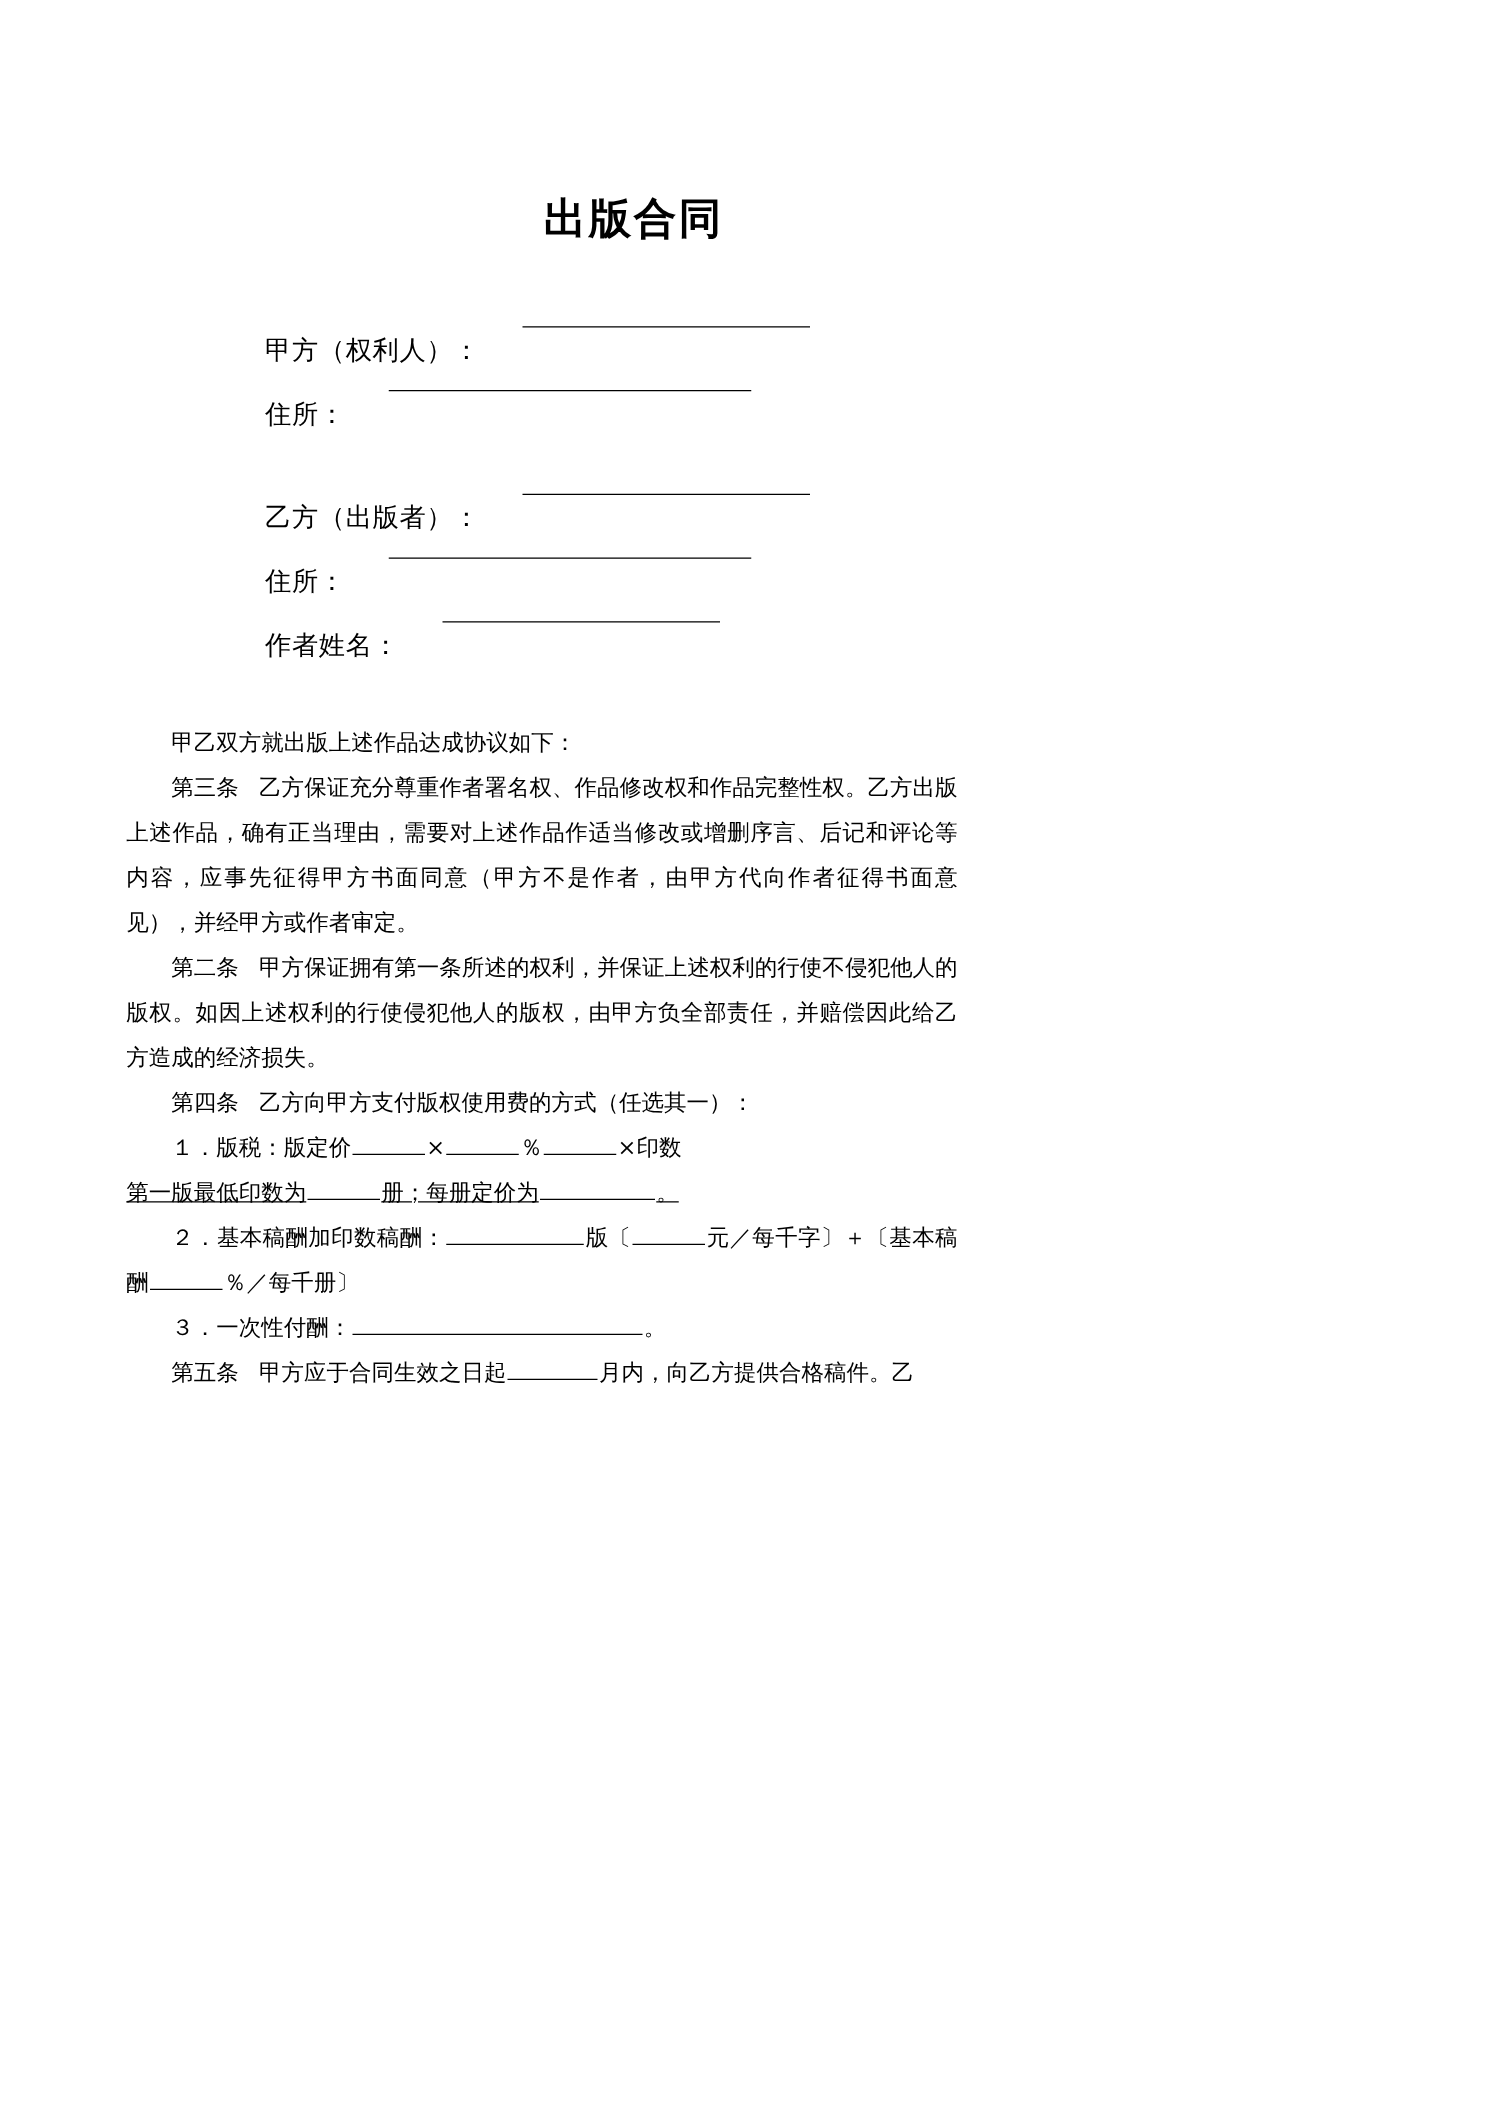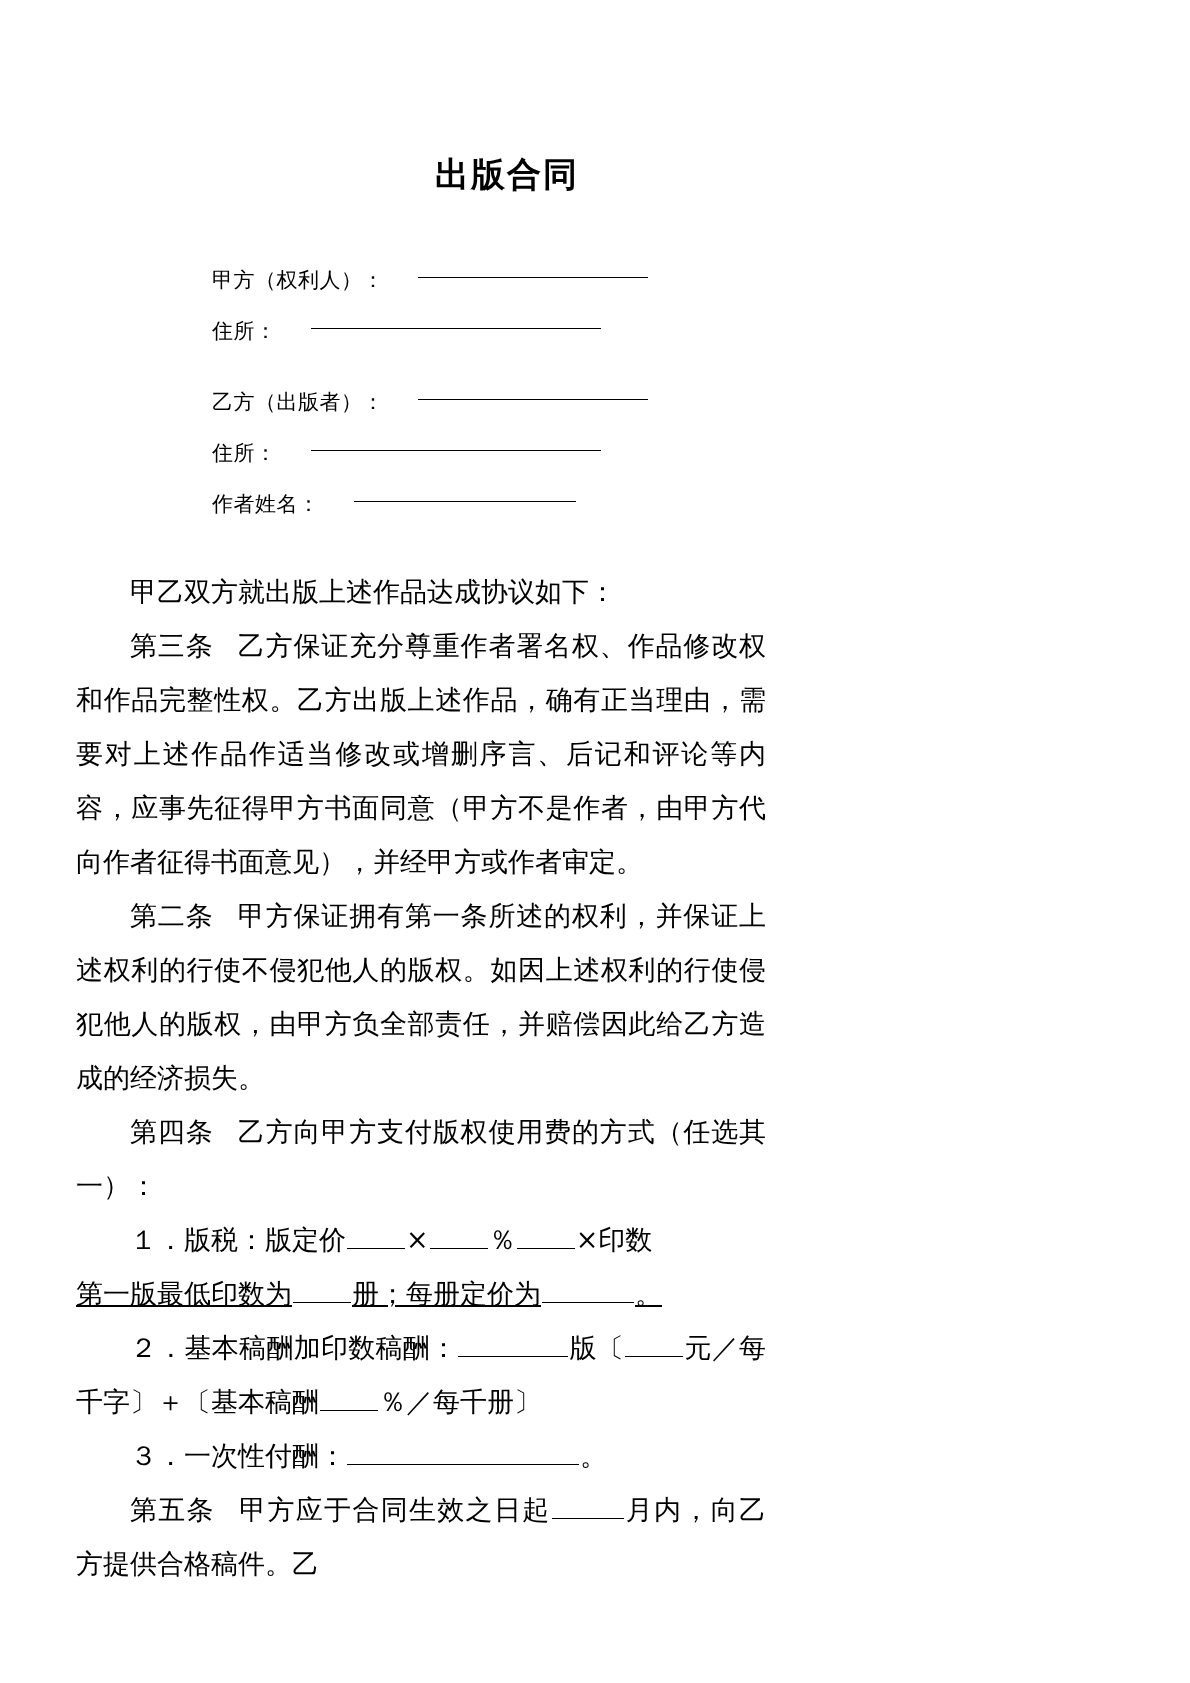--- a/index.html
+++ b/index.html
@@ -32,47 +32,47 @@
     padding-top: 152px;
     font-family: "DejaVu Serif", "Liberation Serif", serif;
   }
   .fields {
     margin-top: 62px;
     padding-left: 212px;
     font-size: 21px;
   }
   .field-row {
     display: flex;
-    align-items: center;
+    align-items: flex-start;
     margin-bottom: 10px;
     line-height: 1.95;
     gap: 20px;
   }
-  .field-row.gap-top { margin-top: 30px; }
+  .field-row.gap-top { margin-top: 42px; }
   .field-label {
     white-space: nowrap;
     font-size: 21px;
     letter-spacing: 0.5px;
   }
   .blank {
     display: inline-block;
     border-bottom: 1.6px solid #000;
     height: 1px;
     margin-left: 14px;
     margin-bottom: 7px;
   }
   .blank.w230 { width: 230px; }
   .blank.w290 { width: 290px; }
   .blank.w222 { width: 222px; }
 
   .body-text {
     margin-top: 40px;
-    padding-left: 76px;
+    padding-left: 101px;
     padding-right: 248px;
-    font-size: 27px;
+    font-size: 18px;
     line-height: 2.0;
     text-align: justify;
     text-justify: inter-ideograph;
   }
   .para {
     margin: 0;
     text-indent: 2em;
     text-align: justify;
   }
   .para.noindent { text-indent: 0; text-decoration: underline; }

